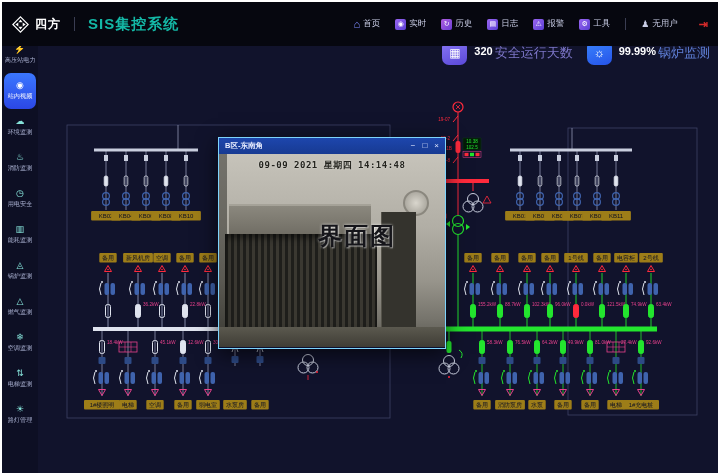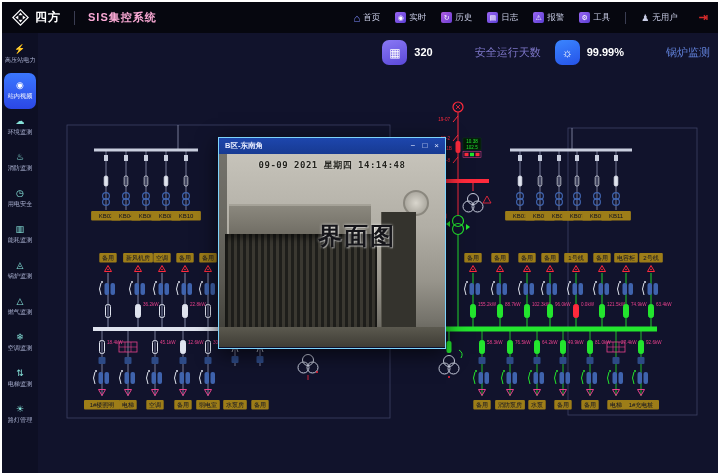--- a/index.html
+++ b/index.html
@@ -1,26 +1,26 @@
 <!DOCTYPE html>
 <html><head>
 <meta charset="utf-8">
 <style>
   html,body{margin:0;padding:0;width:720px;height:475px;overflow:hidden;background:#ffffff;
     font-family:"Liberation Sans",sans-serif;}
   .frame{position:absolute;left:0;top:0;width:720px;height:475px;box-sizing:border-box;
     border:2px solid #ffffff;outline:1px solid #cfcfcf;background:#10122b;}
   
-  .topbar{position:absolute;left:0;top:0;right:0;height:31px;background:#06070f;
+  .topbar{position:absolute;left:0;top:0;right:0;height:44px;background:#06070f;
     display:flex;align-items:center;padding:0 10px;box-sizing:border-box;z-index:10;}
   .brand{display:flex;align-items:center;gap:6px;}
   .logo-svg{width:17px;height:17px;}
   .logo-text{color:#fff;font-size:12px;font-weight:bold;letter-spacing:1px;}
   .brand-sep{width:1px;height:14px;background:#3a3d52;margin:0 7px;}
-  .app-title{color:#f9a8d4;font-size:11px;font-weight:bold;letter-spacing:1px;}
+  .app-title{color:#14b8a6;font-size:15px;font-weight:bold;letter-spacing:1px;}
   .topmenu{margin-left:auto;display:flex;align-items:center;gap:15px;}
   .tn-item{display:flex;align-items:center;gap:3px;color:#c9cde6;font-size:8.5px;cursor:pointer;}
   .tn-ic{width:11px;height:11px;border-radius:2px;display:flex;align-items:center;justify-content:center;
     font-size:7px;color:#fff;background:linear-gradient(135deg,#9a66f2,#5b3fd4);}
   .tn-ic.home{background:none;color:#7d8bff;font-size:11px;width:auto;}
   .tn-ic.hist{background:linear-gradient(135deg,#b05ce0,#6a3fd4);}
   .tn-divider{width:1px;height:12px;background:#3a3d52;}
   .tn-user{display:flex;align-items:center;gap:3px;color:#c9cde6;font-size:8.5px;}
   .tn-user .glyph{font-size:9px;}
   .logout{color:#d42a2a;font-size:11px;font-weight:bold;margin-left:6px;cursor:pointer;}
@@ -36,21 +36,21 @@
   #sld{position:absolute;left:36px;top:31px;width:682px;height:442px;z-index:1;}
   
   .stats{position:absolute;top:38px;right:8px;display:flex;gap:14px;z-index:5;}
   .stat-card{display:flex;align-items:center;gap:7px;}
   .stat-ic{width:25px;height:25px;border-radius:7px;display:flex;align-items:center;justify-content:center;
     color:#fff;font-size:12px;}
   .stat-ic.days{background:linear-gradient(160deg,#8a79f5,#5a48d8);}
   .stat-ic.rel{background:linear-gradient(160deg,#3b86ff,#2553e8);}
   .stat-txt{display:flex;flex-direction:row;gap:2px;}
   .stat-value{color:#fff;font-size:11px;font-weight:bold;line-height:1;}
-  .stat-label{font-size:11px;line-height:1;margin-left:40px;}
+  .stat-label{font-size:13px;line-height:1;}
   .stat-label.days{color:#7d76c8;}
   .stat-label.rel{color:#5f7fd6;}
   
   .popup{position:absolute;left:216px;top:135px;width:226px;height:210px;z-index:20;
     border:1px solid #7dd3fc;box-shadow:0 5px 20px rgba(0,0,0,.65);background:#0c1230;}
   .popup-titlebar{height:16px;background:linear-gradient(180deg,#1d46ad,#173a92);display:flex;align-items:center;
     padding:0 6px;box-sizing:border-box;}
   .popup-title{color:#e8edff;font-size:7.5px;font-weight:bold;}
   .popup-btns{margin-left:auto;display:flex;gap:7px;color:#dfe6ff;font-size:8px;line-height:1;}
   .popup-btns span{cursor:pointer;}

